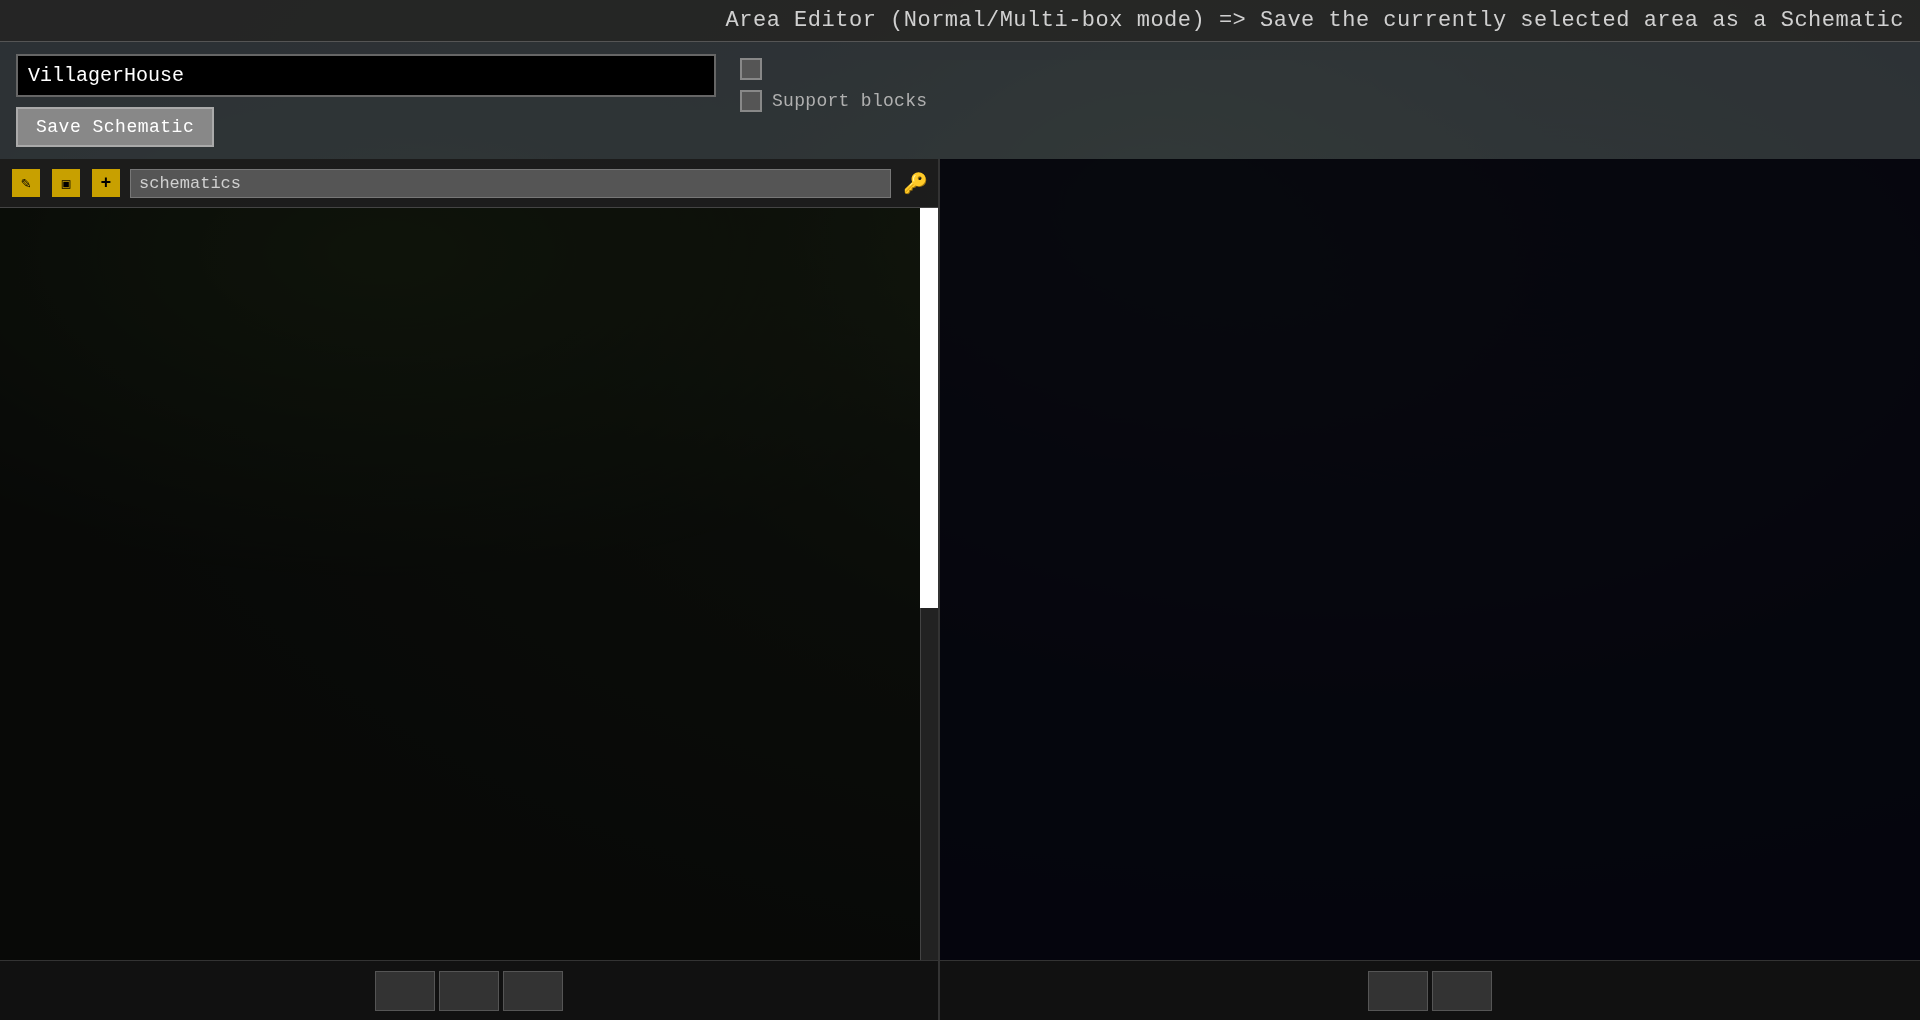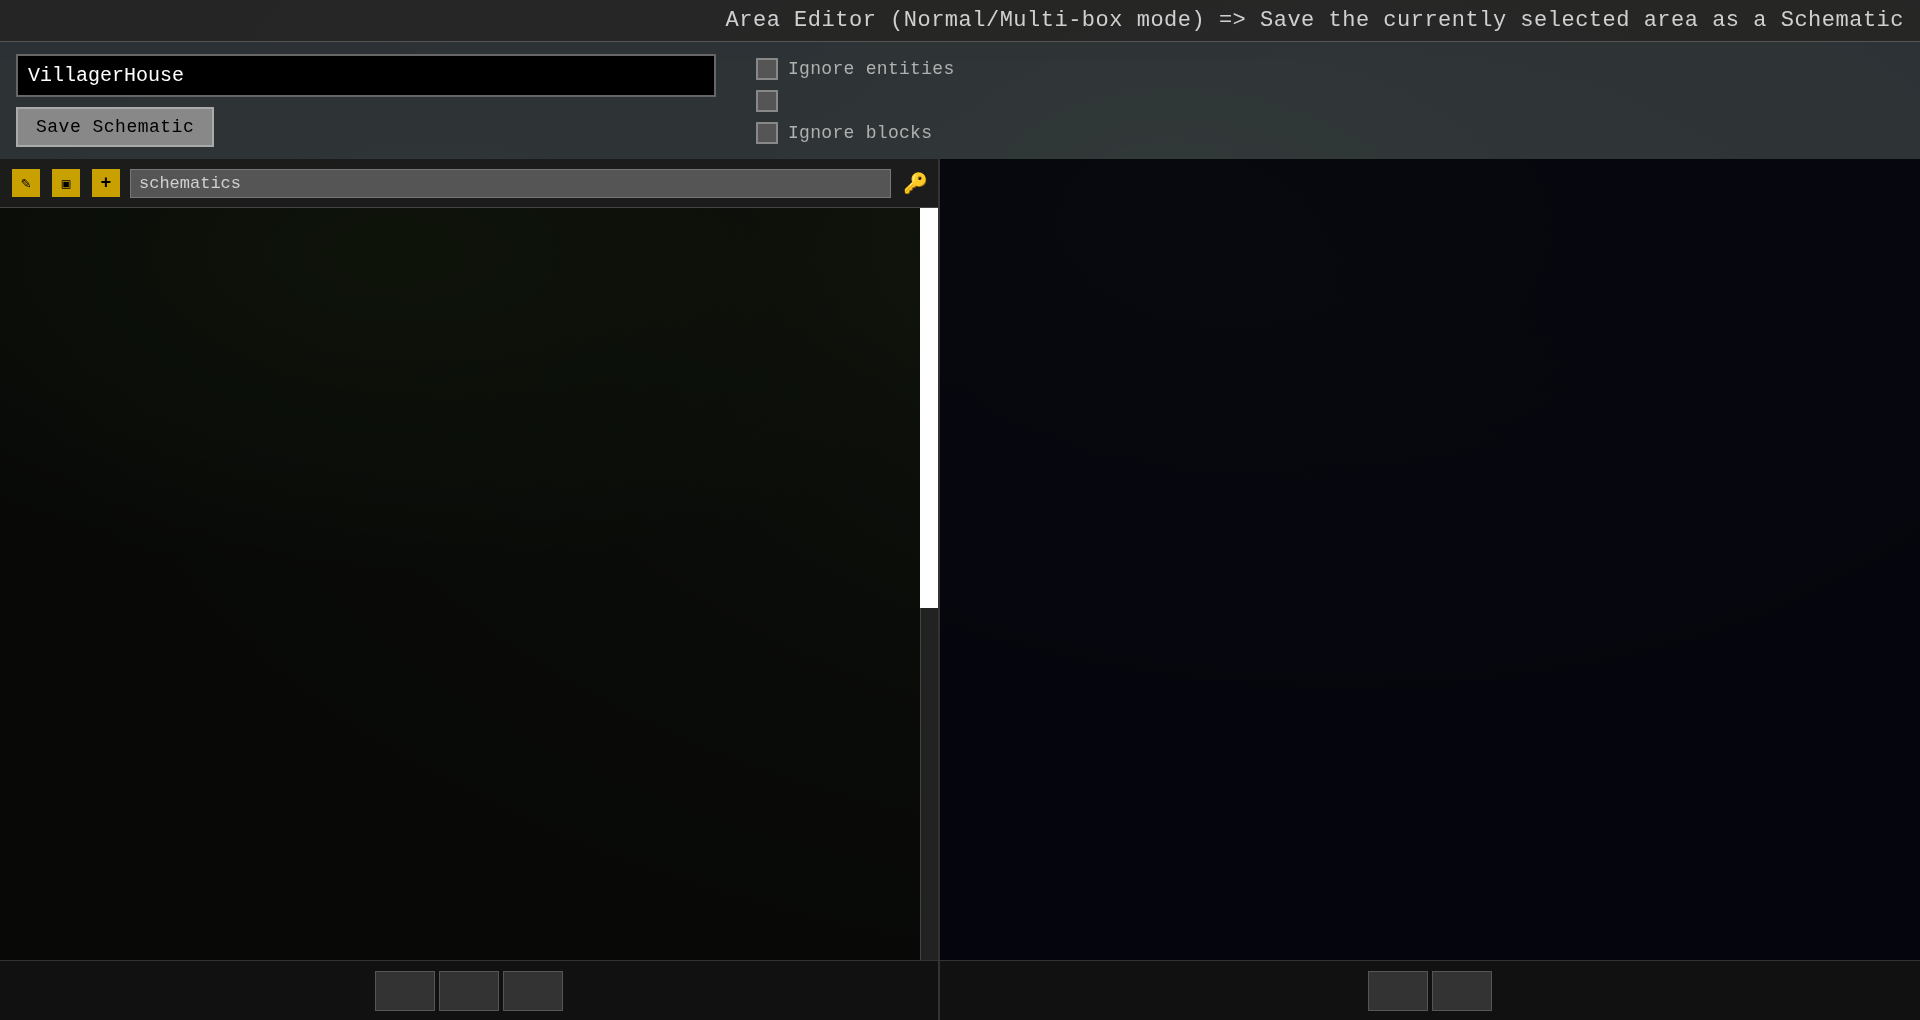--- a/index.html
+++ b/index.html
@@ -62,21 +62,21 @@
       letter-spacing: 0.5px;
       white-space: nowrap;
     }
 
     
     .top-controls {
       background: rgba(50, 55, 60, 0.88);
       padding: 12px 16px 12px 16px;
       display: flex;
       align-items: flex-start;
-      gap: 40px;
+      gap: 24px;
     }
 
     .left-controls {
       display: flex;
       flex-direction: column;
       gap: 10px;
     }
 
     .name-input {
       background: #000;
@@ -86,21 +86,21 @@
       font-size: 20px;
       padding: 8px 10px;
       width: 700px;
       outline: none;
       caret-color: #fff;
     }
 
     .save-button {
       background: #888;
       border: 2px solid #aaa;
-      color: #000000;
+      color: #ffffff;
       font-family: 'Courier New', Courier, monospace;
       font-size: 18px;
       padding: 8px 18px;
       cursor: pointer;
       width: fit-content;
       letter-spacing: 0.5px;
     }
 
     
     .checkboxes-area {
@@ -271,33 +271,29 @@
   <div class="top-controls">
 
     <div class="left-controls">
       <input class="name-input" type="text" value="VillagerHouse" style="">
 
       <button class="save-button">Save Schematic</button>
     </div>
 
     <div class="checkboxes-area">
 
+
+
       <div class="checkbox-item">
         <span class="checkbox-box"></span>
-        <span class="checkbox-label">Ignore entities</span>
-      </div>
-
+      </div>
 
       <div class="checkbox-item">
         <span class="checkbox-box"></span>
-      </div>
-
-      <div class="checkbox-item">
-        <span class="checkbox-box"></span>
-        <span class="checkbox-label">Ignore blocks</span>
+        <span class="checkbox-label">Support blocks</span>
       </div>
     </div>
 
   </div>
 
   <div class="browser-container">
 
     <div class="file-browser">
 
       <div class="browser-toolbar">

